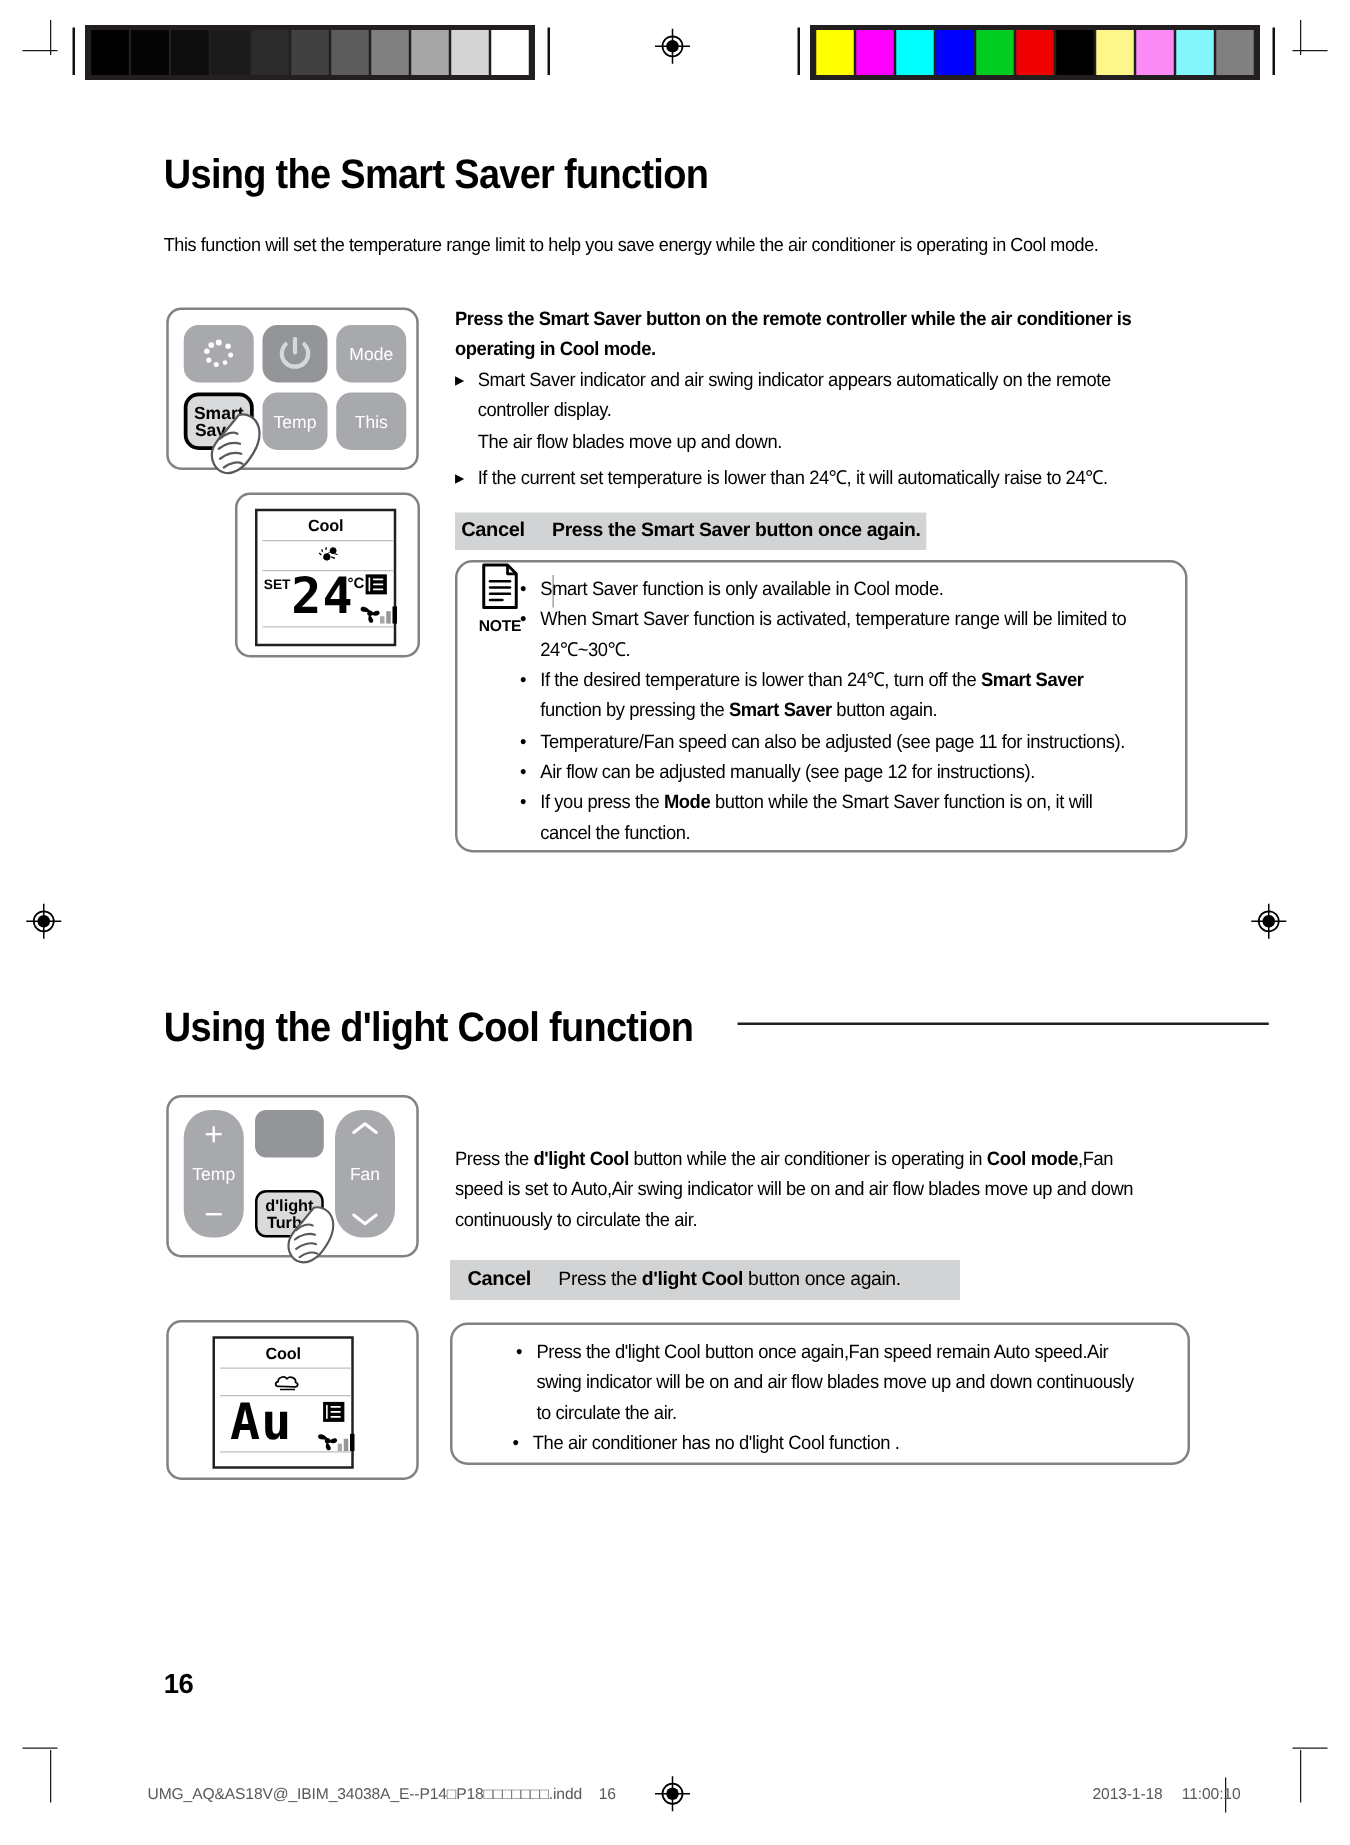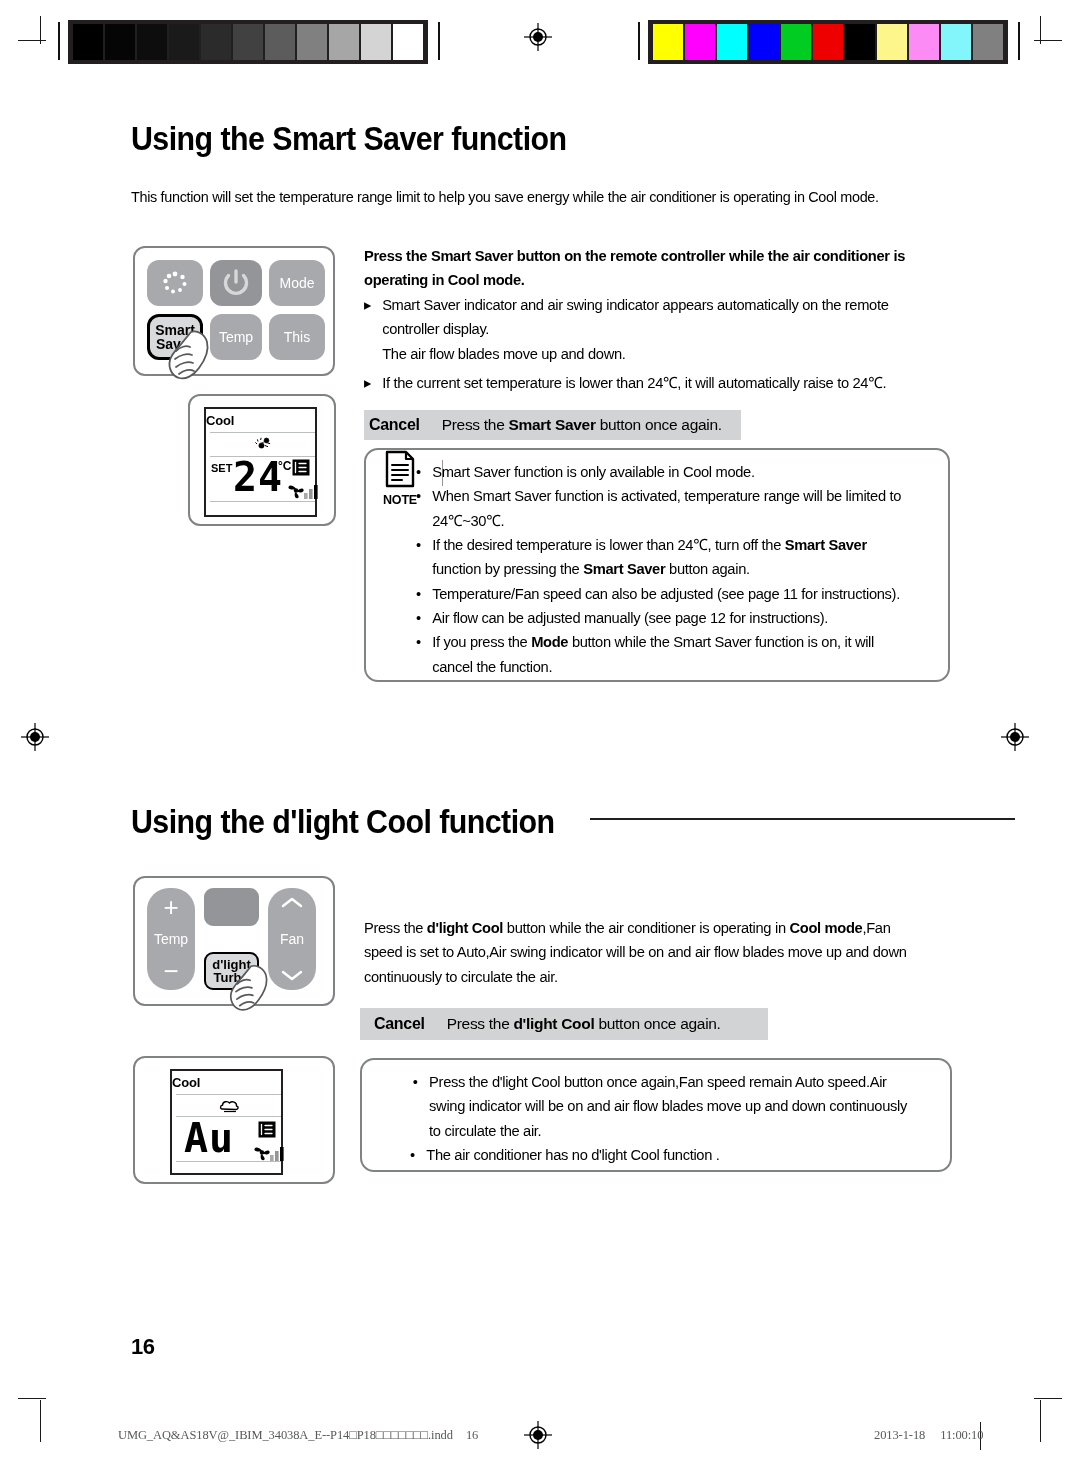--- a/index.html
+++ b/index.html
@@ -99,21 +99,21 @@
   .lcd-inner {
     position: absolute;
     border: 2px solid #231f20;
     background: #ffffff;
     box-sizing: border-box;
   }
   .lcd-hr { position: absolute; height: 1px; background: #bcbec0; }
   .lcd-mode {
     position: absolute;
     width: 100%;
-    text-align: left;
+    text-align: center;
     font-size: 13px;
     font-weight: bold;
     letter-spacing: -0.2px;
   }
   .lcd-set {
     position: absolute;
     font-size: 11px;
     font-weight: bold;
   }
   .seg-digits {
@@ -196,21 +196,21 @@
     position: absolute;
     font-size: 22px;
     font-weight: bold;
     letter-spacing: -0.5px;
   }
 
   .footer-text {
     position: absolute;
     font-size: 12.5px;
     color: #58595b;
-    font-family: Liberation Serif, serif;
+    font-family: Liberation Sans, sans-serif;
     letter-spacing: -0.1px;
     white-space: nowrap;
   }
 </style>
 </head>
 <body>
 
 <div class="calib-row">
   <div class="tick-v" style="left:58px; top:4px; height:38px;"></div>
   <div class="swatch-block" id="gray-swatches" style="left:68px; top:2px;">
@@ -394,21 +394,21 @@
       <span style="white-space:pre-line;" id="s1b0">Smart Saver indicator and air swing indicator appears automatically on the remote controller display.<br>The air flow blades move up and down.</span>
     </div>
     <div class="blt-row tri" style="margin-top:5px;">
       <span class="marker">▸</span>
       <span>If the current set temperature is lower than 24℃, it will automatically raise to 24℃.</span>
     </div>
   </div>
 
   <div class="cancel-bar" style="left:364px; top:410px; width:377px; height:30px;">
     <span class="cancel-word" style="margin-left:5px;">Cancel</span>
-    <span class="cancel-text" style="margin-left:22px;">
+    <span class="cancel-text" style="margin-left:22px;font-weight:bold;">
       <span>Press the </span><b>Smart Saver</b><span> button once again.</span>
     </span>
   </div>
 
   <div class="note-box" style="left:364px; top:448px; width:586px; height:234px;">
     <div class="note-badge" style="left:8px; top:0;">
       <svg width="34" height="38" viewBox="0 0 34 38">
         <path d="M4 2 L23 2 L30 9 L30 36 L4 36 Z" fill="#ffffff" stroke="#000" stroke-width="2.4" stroke-linejoin="round"></path>
         <path d="M23 2 L23 9 L30 9" fill="none" stroke="#000" stroke-width="2.2" stroke-linejoin="round"></path>
         <g stroke="#000" stroke-width="2" stroke-linecap="round">

